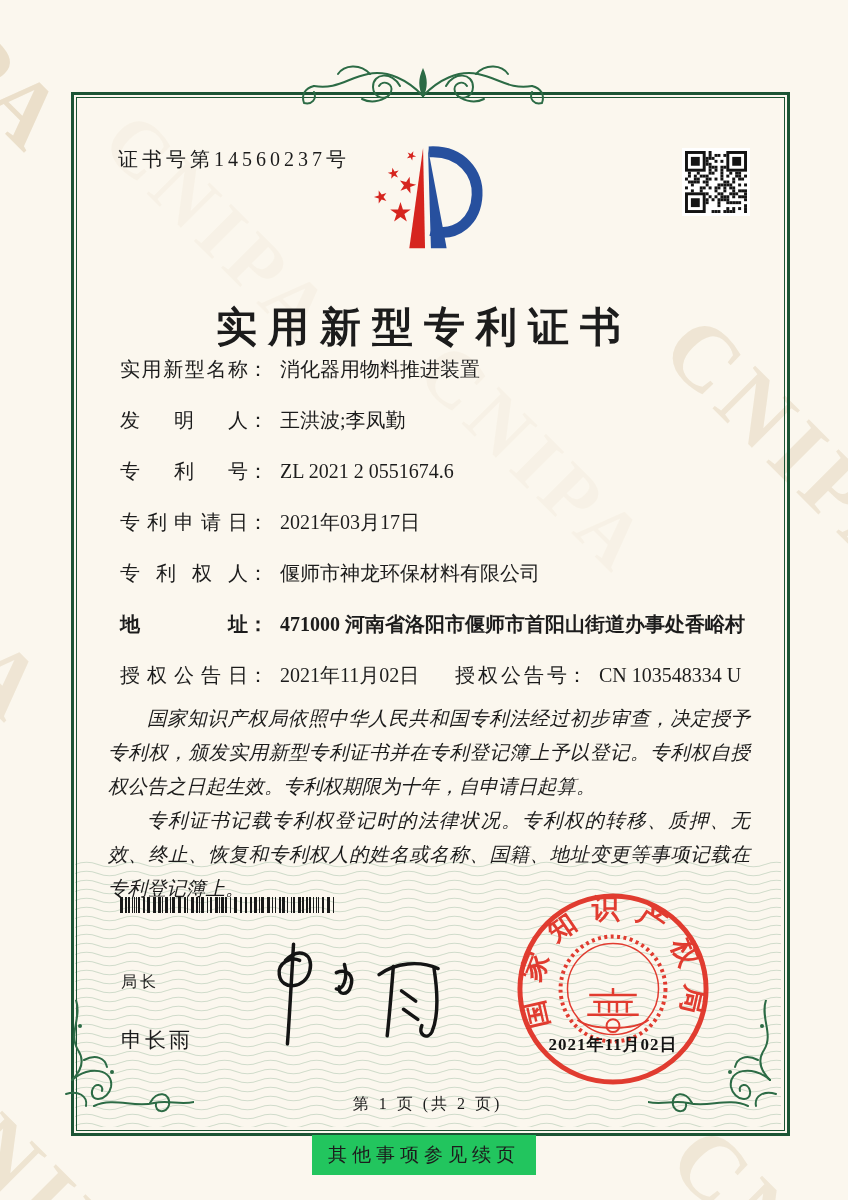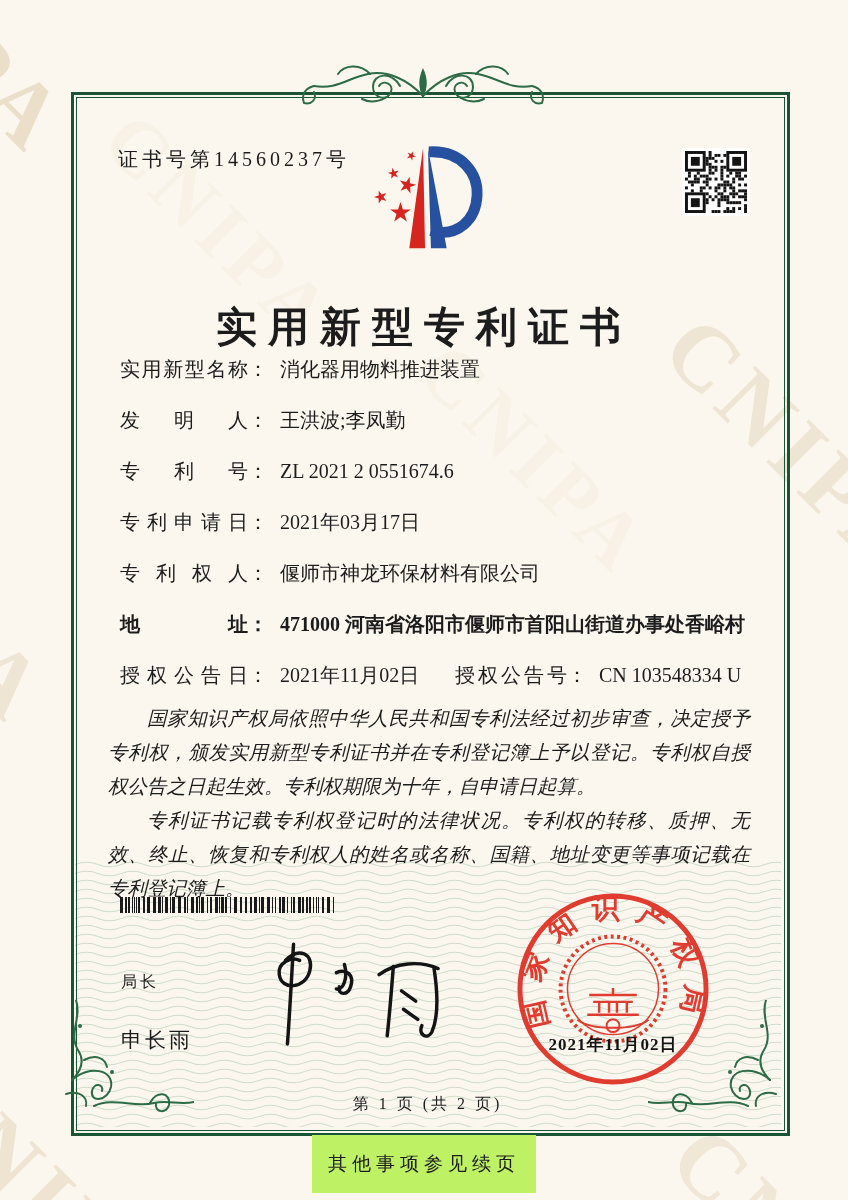--- a/index.html
+++ b/index.html
@@ -44,21 +44,21 @@
   .barcode{position:absolute;left:120px;top:897px;z-index:3;}
   .role{position:absolute;left:121px;top:972px;font-size:16px;letter-spacing:3px;z-index:3;}
   .rname{position:absolute;left:121px;top:1026px;font-size:21px;letter-spacing:3px;z-index:3;}
   .sig{position:absolute;left:240px;top:938px;z-index:3;}
   .seal{position:absolute;left:514px;top:890px;z-index:4;opacity:.95;}
   .sealdate{position:absolute;left:514px;top:1033px;width:198px;text-align:center;
             font-size:17px;font-weight:bold;letter-spacing:1px;color:#141414;z-index:5;}
   .pageno{position:absolute;left:71px;width:713px;top:1094px;text-align:center;
           font-size:16px;letter-spacing:3px;z-index:3;}
   .note{position:absolute;left:0;right:0;top:1135px;text-align:center;z-index:3;}
-  .note span{display:inline-block;background:#bef264;padding:16px 16px;font-size:19px;letter-spacing:5px;}
+  .note span{display:inline-block;background:#22c55e;padding:7px 16px;font-size:19px;letter-spacing:5px;}
 </style>
 </head>
 <body>
 
 <div id="page">
 
   <span class="wm" style="left:-140px;top:-130px;opacity:.75;">CNIPA</span>
   <span class="wm" style="left:150px;top:95px;opacity:.16;font-size:80px;">CNIPA</span>
   <span class="wm" style="left:465px;top:325px;opacity:.16;font-size:80px;">CNIPA</span>
   <span class="wm" style="left:718px;top:295px;opacity:.55;">CNIPA</span>

